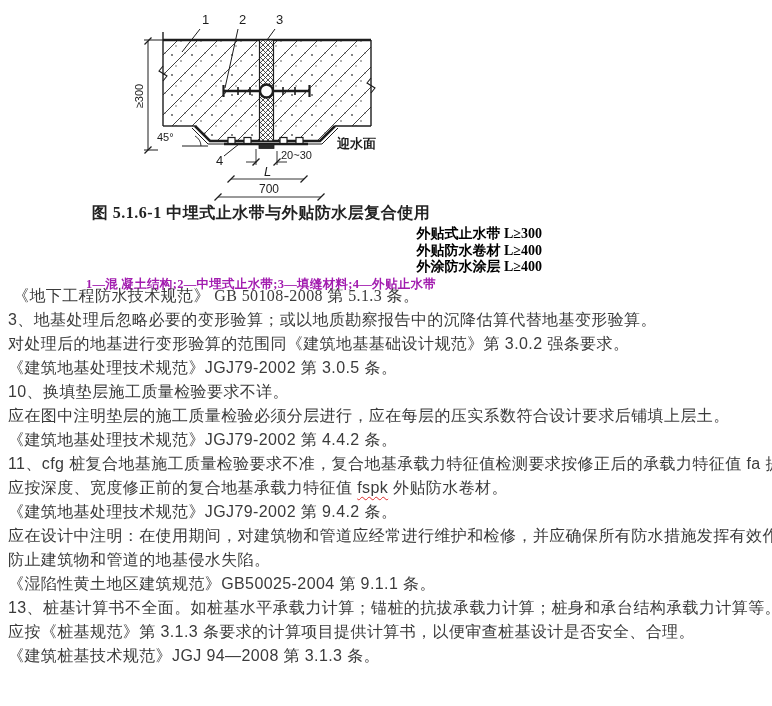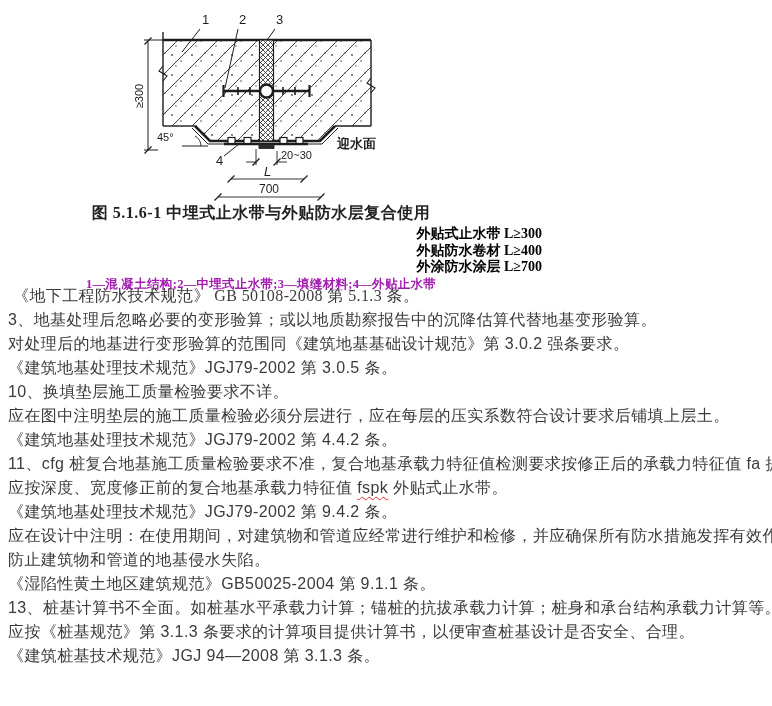--- a/index.html
+++ b/index.html
@@ -160,37 +160,37 @@
         <line x1="189.5" y1="190.5" x2="196.5" y2="183.5" stroke="#1d1d1d" stroke-width="1.3"></line>
         <text class="dg-txt" x="131" y="183" font-size="12">700</text>
       </g>
     </svg>
 
     <div class="fig-caption">图 5.1.6-1  中埋式止水带与外贴防水层复合使用</div>
 
     <div class="fig-specs">
       <div>外贴式止水带 L≥300</div>
       <div>外贴防水卷材 L≥400</div>
-      <div>外涂防水涂层 L≥700</div>
+      <div>外涂防水涂层 L≥400</div>
     </div>
 
     <div class="fig-legend">1—混 凝土结构;2—中埋式止水带;3—填缝材料;4—外贴止水带</div>
   </div>
 
   <div class="body-text">
     <div class="bl serif">《地下工程防水技术规范》  GB 50108-2008 第 5.1.3 条。</div>
     <div class="bl">3、地基处理后忽略必要的变形验算；或以地质勘察报告中的沉降估算代替地基变形验算。</div>
     <div class="bl">对处理后的地基进行变形验算的范围同《建筑地基基础设计规范》第 3.0.2 强条要求。</div>
     <div class="bl">《建筑地基处理技术规范》JGJ79-2002 第 3.0.5 条。</div>
     <div class="bl">10、换填垫层施工质量检验要求不详。</div>
     <div class="bl">应在图中注明垫层的施工质量检验必须分层进行，应在每层的压实系数符合设计要求后铺填上层土。</div>
     <div class="bl">《建筑地基处理技术规范》JGJ79-2002 第 4.4.2 条。</div>
     <div class="bl">11、cfg 桩复合地基施工质量检验要求不准，复合地基承载力特征值检测要求按修正后的承载力特征值 fa 提出。</div>
     <div class="bl">
-      <span>应按深度、宽度修正前的复合地基承载力特征值 </span><span class="misspell">fspk</span><span> 外贴式止水带。</span>
+      <span>应按深度、宽度修正前的复合地基承载力特征值 </span><span class="misspell">fspk</span><span> 外贴防水卷材。</span>
     </div>
     <div class="bl">《建筑地基处理技术规范》JGJ79-2002 第 9.4.2 条。</div>
     <div class="bl">应在设计中注明：在使用期间，对建筑物和管道应经常进行维护和检修，并应确保所有防水措施发挥有效作用，</div>
     <div class="bl">防止建筑物和管道的地基侵水失陷。</div>
     <div class="bl">《湿陷性黄土地区建筑规范》GB50025-2004 第 9.1.1 条。</div>
     <div class="bl">13、桩基计算书不全面。如桩基水平承载力计算；锚桩的抗拔承载力计算；桩身和承台结构承载力计算等。</div>
     <div class="bl">应按《桩基规范》第 3.1.3 条要求的计算项目提供计算书，以便审查桩基设计是否安全、合理。</div>
     <div class="bl">《建筑桩基技术规范》JGJ 94—2008 第 3.1.3 条。</div>
   </div>
 

